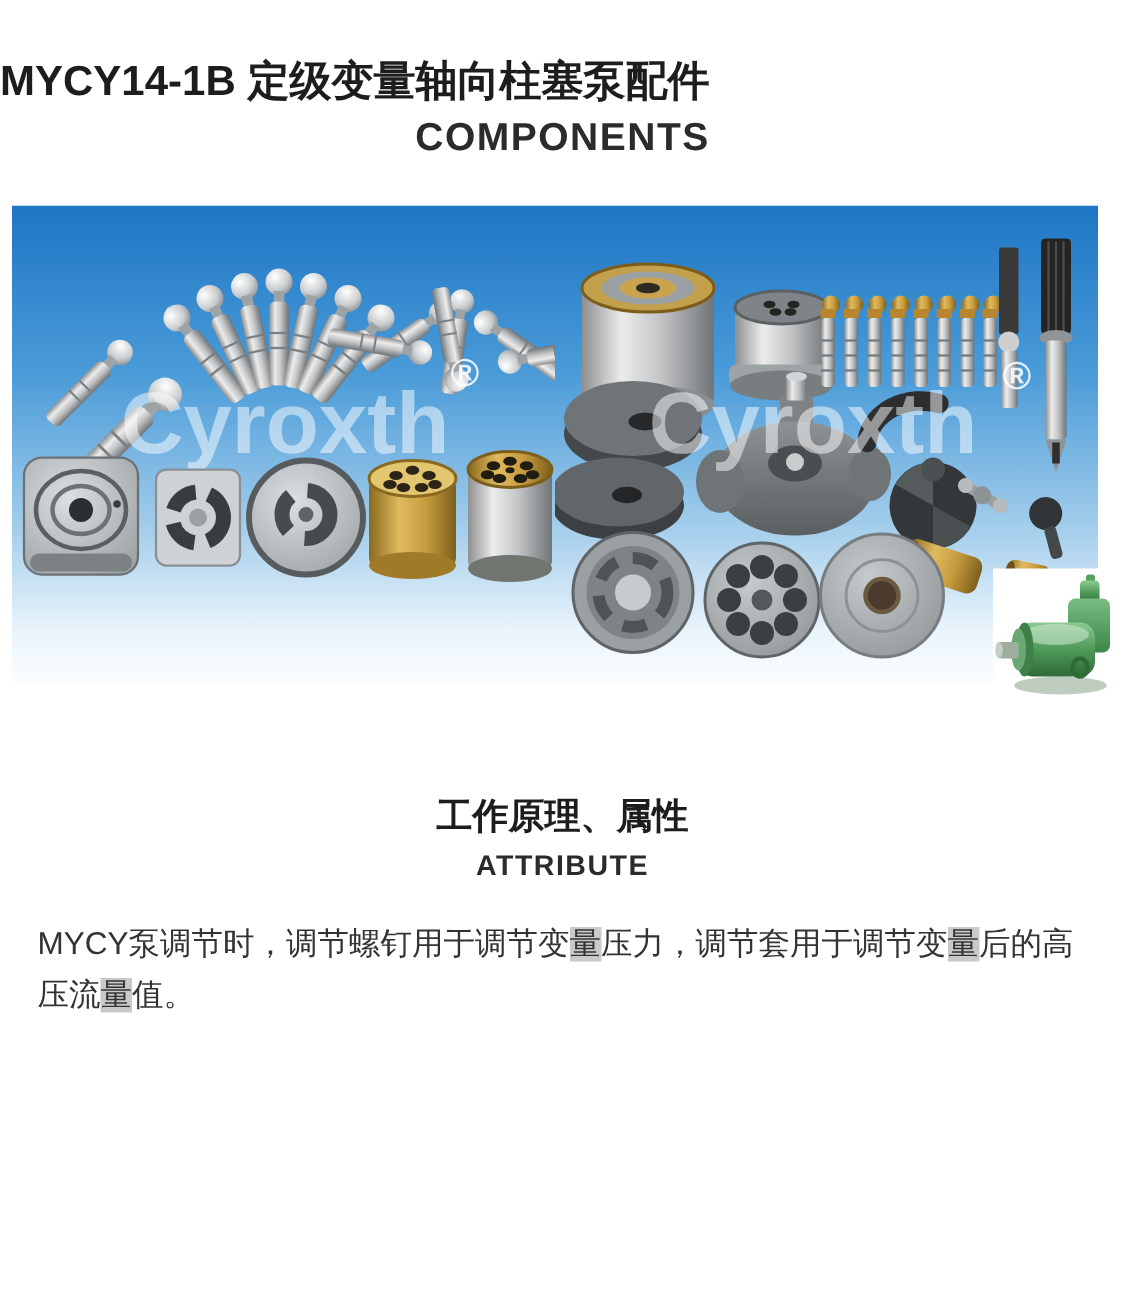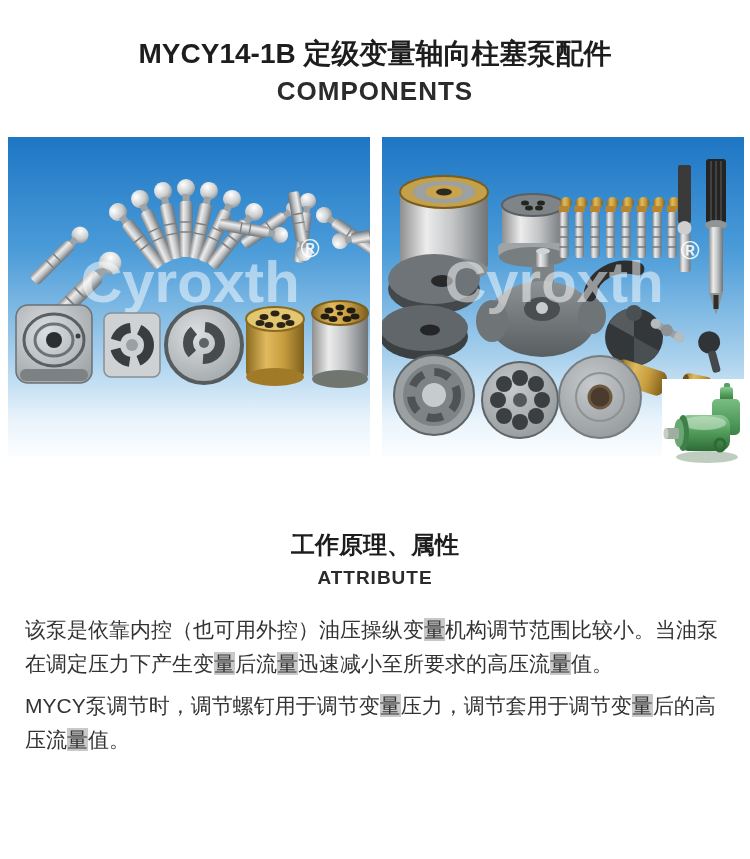--- a/index.html
+++ b/index.html
@@ -1,25 +1,25 @@
 <!DOCTYPE html>
 <html><head>
 <meta charset="utf-8">
 <style>
   html,body{margin:0;padding:0;background:#ffffff;}
   body{width:750px;height:859px;overflow:hidden;
        font-family:"Liberation Sans","DejaVu Sans",sans-serif;color:#333;}
 
-  .page-title{margin:38px 0 0;text-align:center;font-size:28px;line-height:1.15;
+  .page-title{margin:38px 0 0;text-align:left;font-size:28px;line-height:1.15;
               font-weight:bold;color:#1d1d1d;}
   .page-subtitle{margin:6px 0 0;text-align:center;font-size:26px;font-weight:600;
                  letter-spacing:1px;color:#2b2b2b;}
 
   .gallery{position:relative;margin-top:30px;height:320px;display:flex;
-           gap:12px;padding:0 3px 0 8px;box-sizing:border-box;}
+           padding:0 3px 0 8px;box-sizing:border-box;}
   .photo{flex:0 0 auto;width:362px;height:320px;display:block;}
 
   .green-overlay{position:absolute;right:2px;top:242px;width:86px;height:100px;
                  background:#ffffff;}
   .green-overlay svg{display:block;width:86px;height:100px;}
 
   .section-title{margin:74px 0 0;text-align:center;font-size:24px;line-height:1.2;
                  font-weight:bold;color:#1d1d1d;}
   .section-subtitle{margin:7px 0 0;text-align:center;font-size:19px;font-weight:600;
                     letter-spacing:1px;color:#2b2b2b;}
@@ -345,15 +345,14 @@
         <ellipse cx="4" cy="54.5" rx="2.5" ry="5.5" fill="#c5cfc5"></ellipse>
       </g>
     </svg>
   </div>
 </div>
 
 <h2 class="section-title">工作原理、属性</h2>
 <div class="section-subtitle">ATTRIBUTE</div>
 
 <div class="content">
-  <p>该泵是依靠内控（也可用外控）油压操纵变<span class="hl-char">量</span>机构调节范围比较小。当油泵在调定压力下产生变<span class="hl-char">量</span>后流<span class="hl-char">量</span>迅速减小至所要求的高压流<span class="hl-char">量</span>值。</p>
   <p>MYCY泵调节时，调节螺钉用于调节变<span class="hl-char">量</span>压力，调节套用于调节变<span class="hl-char">量</span>后的高压流<span class="hl-char">量</span>值。</p>
 </div>
 
 </body></html>

